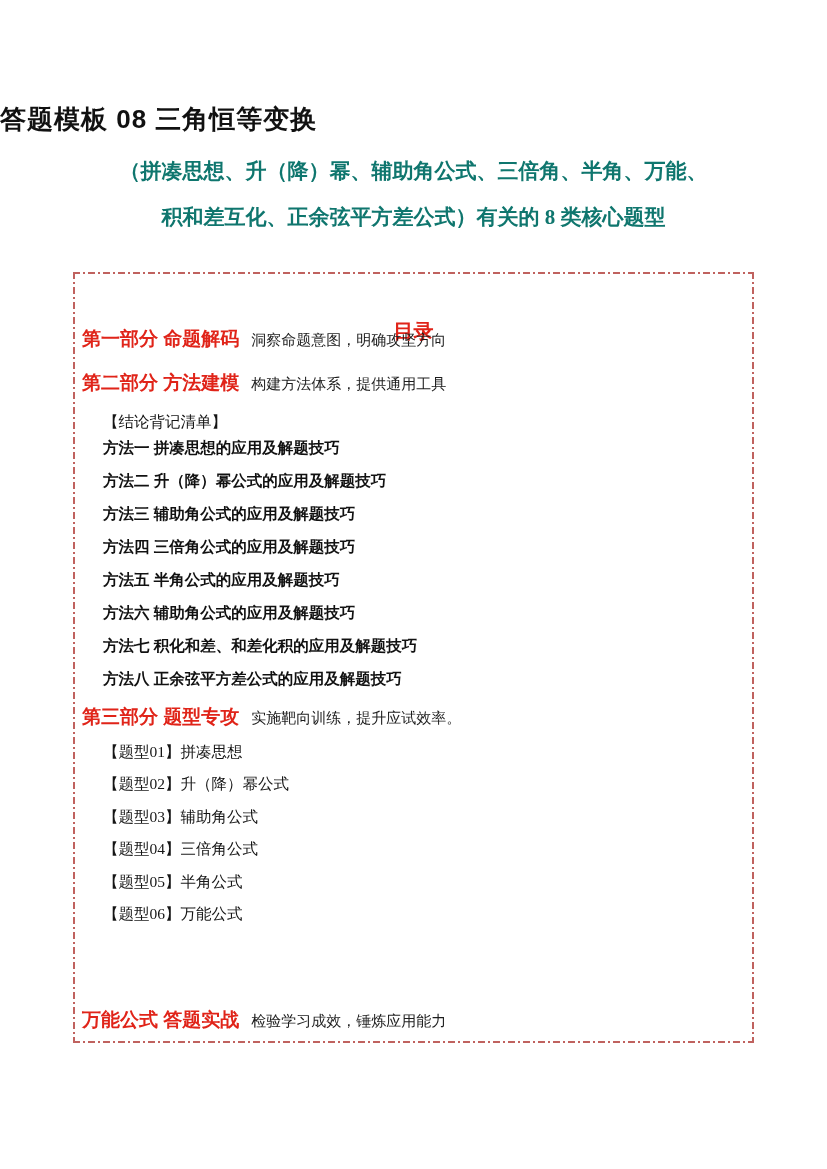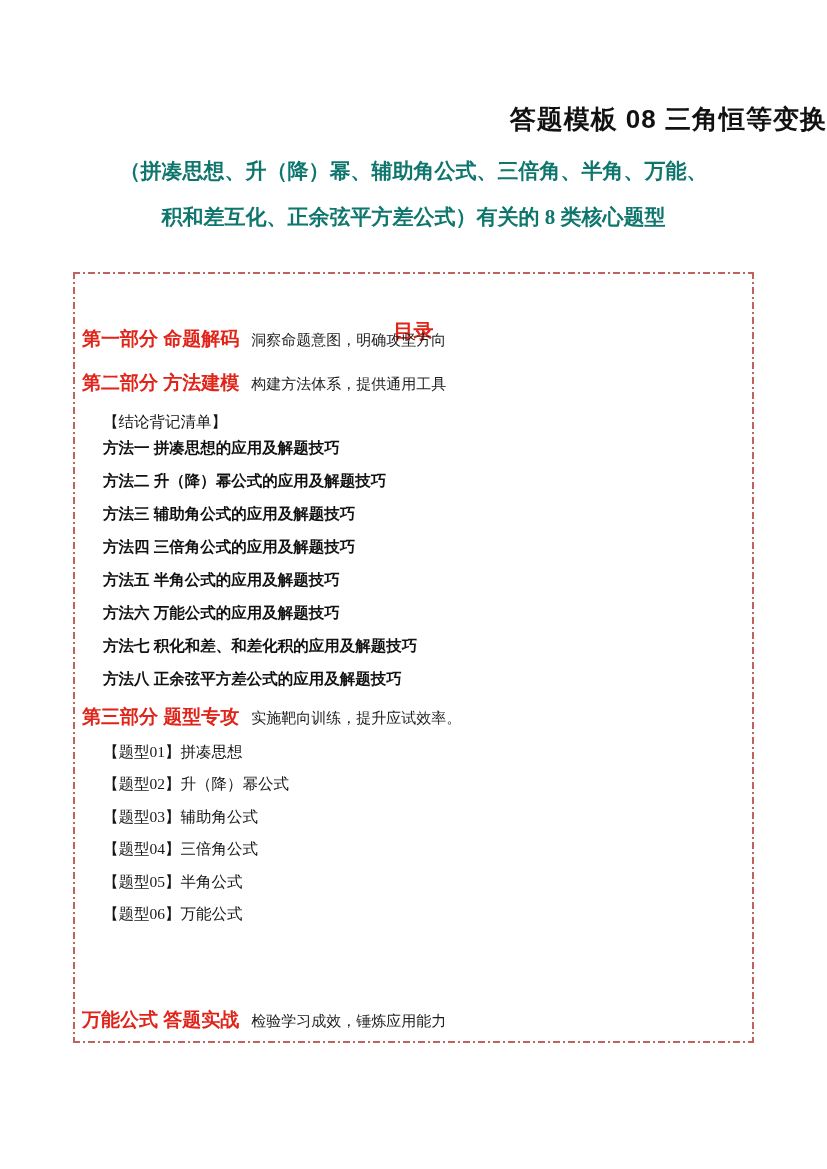--- a/index.html
+++ b/index.html
@@ -14,21 +14,21 @@
     background: #ffffff;
     overflow: hidden;
     font-family: "Liberation Sans", sans-serif;
     color: #111111;
   }
   .doc-title {
     position: absolute;
     top: 102px;
     left: 0;
     width: 827px;
-    text-align: right;
+    text-align: left;
     font-size: 26px;
     font-weight: bold;
     letter-spacing: 1px;
     color: #111111;
     font-family: "Liberation Sans", sans-serif;
   }
   .doc-subtitle {
     position: absolute;
     top: 148px;
     left: 0;
@@ -140,21 +140,21 @@
       <span class="part-label">第二部分  方法建模</span><span class="part-desc">构建方法体系，提供通用工具</span>
     </div>
 
     <div class="checklist-row" style="top:140px">【结论背记清单】</div>
 
     <div class="method-row" style="top:166px">方法一  拼凑思想的应用及解题技巧</div>
     <div class="method-row" style="top:199px">方法二  升（降）幂公式的应用及解题技巧</div>
     <div class="method-row" style="top:265px">方法四  三倍角公式的应用及解题技巧</div>
     <div class="method-row" style="top:232px">方法三  辅助角公式的应用及解题技巧</div>
     <div class="method-row" style="top:298px">方法五  半角公式的应用及解题技巧</div>
-    <div class="method-row" style="top:331px">方法六  万能公式的应用及解题技巧</div>
+    <div class="method-row" style="top:331px">方法六  辅助角公式的应用及解题技巧</div>
     <div class="method-row" style="top:397px">方法八  正余弦平方差公式的应用及解题技巧</div>
     <div class="method-row" style="top:364px">方法七  积化和差、和差化积的应用及解题技巧</div>
 
     <div class="part-row" style="top:432px">
       <span class="part-label">第三部分  题型专攻</span><span class="part-desc">实施靶向训练，提升应试效率。</span>
     </div>
 
     <div class="type-row" style="top:470px">【题型01】拼凑思想</div>
     <div class="type-row" style="top:502px">【题型02】升（降）幂公式</div>
     <div class="type-row" style="top:535px">【题型03】辅助角公式</div>

